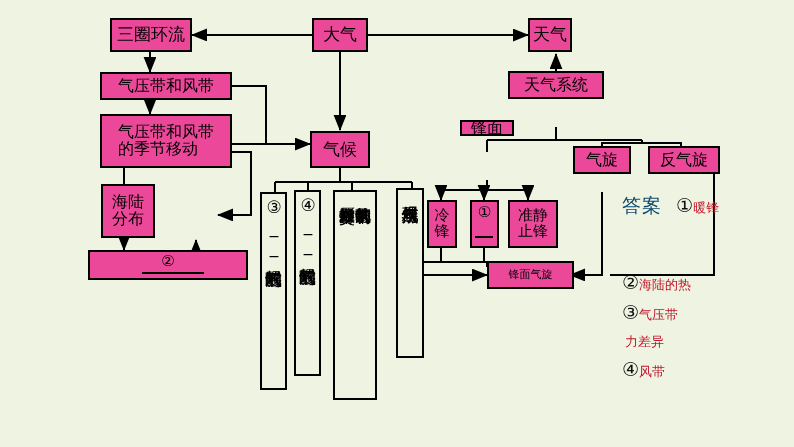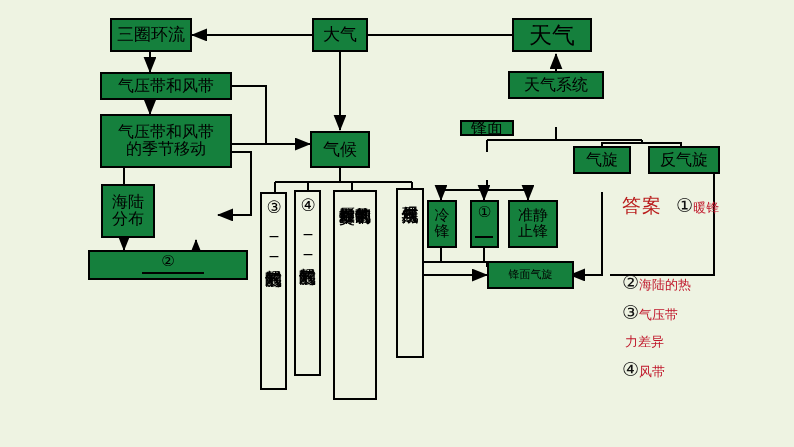--- a/index.html
+++ b/index.html
@@ -17,26 +17,26 @@
   #canvas {
     position: absolute;
     left: 0; top: 0;
     width: 794px;
     height: 447px;
   }
   .box {
     position: absolute;
     box-sizing: border-box;
     border: 2px solid #000;
-    background: #15803d;
+    background: #ec4899;
     color: #000;
     display: flex;
     align-items: center;
     justify-content: center;
-    text-align: center;
+    text-align: left;
     line-height: 1.05;
     z-index: 5;
     font-family: "DejaVu Sans", "Liberation Sans", sans-serif;
   }
   .vbox {
     position: absolute;
     box-sizing: border-box;
     border: 2px solid #000;
     background: #eef3e2;
     color: #000;
@@ -65,21 +65,21 @@
     height: 447px;
     z-index: 1;
     pointer-events: none;
   }
   .ansblock {
     position: absolute;
     z-index: 6;
     font-family: "DejaVu Sans", "Liberation Sans", sans-serif;
   }
   .ans-head {
-    color: #b91c1c;
+    color: #0c4a6e;
     font-size: 19px;
     letter-spacing: 1px;
   }
   .ans-red {
     color: #c0172b;
     font-size: 13px;
   }
   .ans-circ {
     color: #111;
     font-size: 19px;
@@ -164,21 +164,21 @@
   </svg>
 
   <div class="box" style="left:110px; top:18px; width:82px; height:34px; font-size:17px;">
     <span class="lbl">三圈环流</span>
   </div>
 
   <div class="box" style="left:312px; top:18px; width:56px; height:34px; font-size:17px;">
     <span class="lbl">大气</span>
   </div>
 
-  <div class="box" style="left:512px; top:18px; width:80px; height:34px; font-size:23px;">
+  <div class="box" style="left:528px; top:18px; width:44px; height:34px; font-size:17px;">
     <span class="lbl">天气</span>
   </div>
 
   <div class="box" style="left:100px; top:72px; width:132px; height:28px; font-size:16px;">
     <span class="lbl">气压带和风带</span>
   </div>
 
   <div class="box" style="left:100px; top:114px; width:132px; height:54px; font-size:16px;">
     <span class="lbl">气压带和风带
 的季节移动</span>

